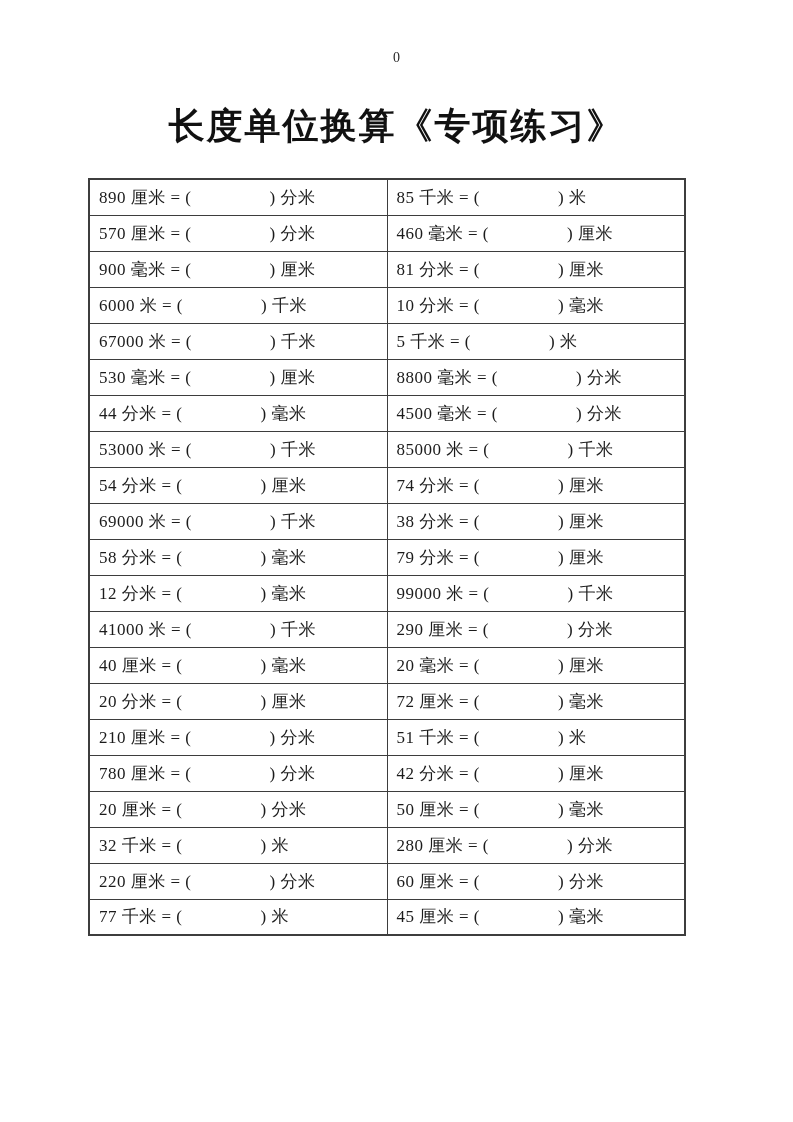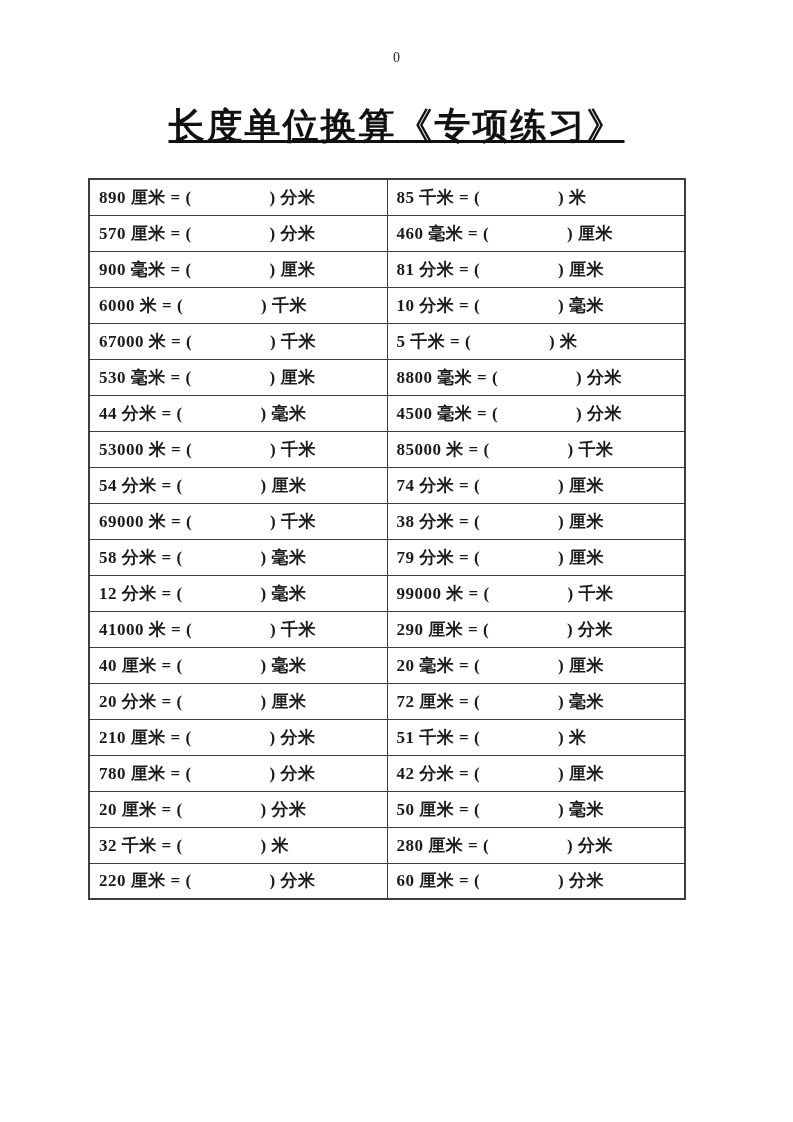--- a/index.html
+++ b/index.html
@@ -29,21 +29,20 @@
   .page-title {
     position: absolute;
     top: 102px;
     left: 0;
     width: 100%;
     text-align: center;
     font-size: 36px;
     font-weight: bold;
     letter-spacing: 2px;
     color: #111;
-    text-decoration: underline;
   }
   table.problems {
     position: absolute;
     top: 178px;
     left: 88px;
     width: 598px;
     border-collapse: collapse;
     table-layout: fixed;
   }
   table.problems { border: 2px solid var(--border); }
@@ -51,21 +50,21 @@
     border: 1px solid var(--border);
     width: 50%;
     height: 36px;
     padding: 0 4px 0 9px;
     vertical-align: middle;
   }
   .prob {
     display: flex;
     align-items: flex-start;
     font-size: 17px;
-    font-weight: bold;
+    font-weight: normal;
     white-space: nowrap;
     color: var(--text);
   }
   .prob .pre  { letter-spacing: 0.5px; }
   .prob .gap  { display: inline-block; width: 78px; flex: 0 0 auto; }
   .prob .post { letter-spacing: 0.5px; }
 </style>
 </head>
 <body>
 
@@ -410,14 +409,30 @@
     </td>
     <td>
       <span class="prob">
         <span class="pre">60 厘米 = (</span>
         <span class="gap"></span>
         <span class="post">) 分米</span>
       </span>
     </td>
   </tr>
 
+  <tr>
+    <td>
+      <span class="prob">
+        <span class="pre">77 千米 = (</span>
+        <span class="gap"></span>
+        <span class="post">) 米</span>
+      </span>
+    </td>
+    <td>
+      <span class="prob">
+        <span class="pre">45 厘米 = (</span>
+        <span class="gap"></span>
+        <span class="post">) 毫米</span>
+      </span>
+    </td>
+  </tr>
 </tbody>
 </table>
 
 </body></html>

